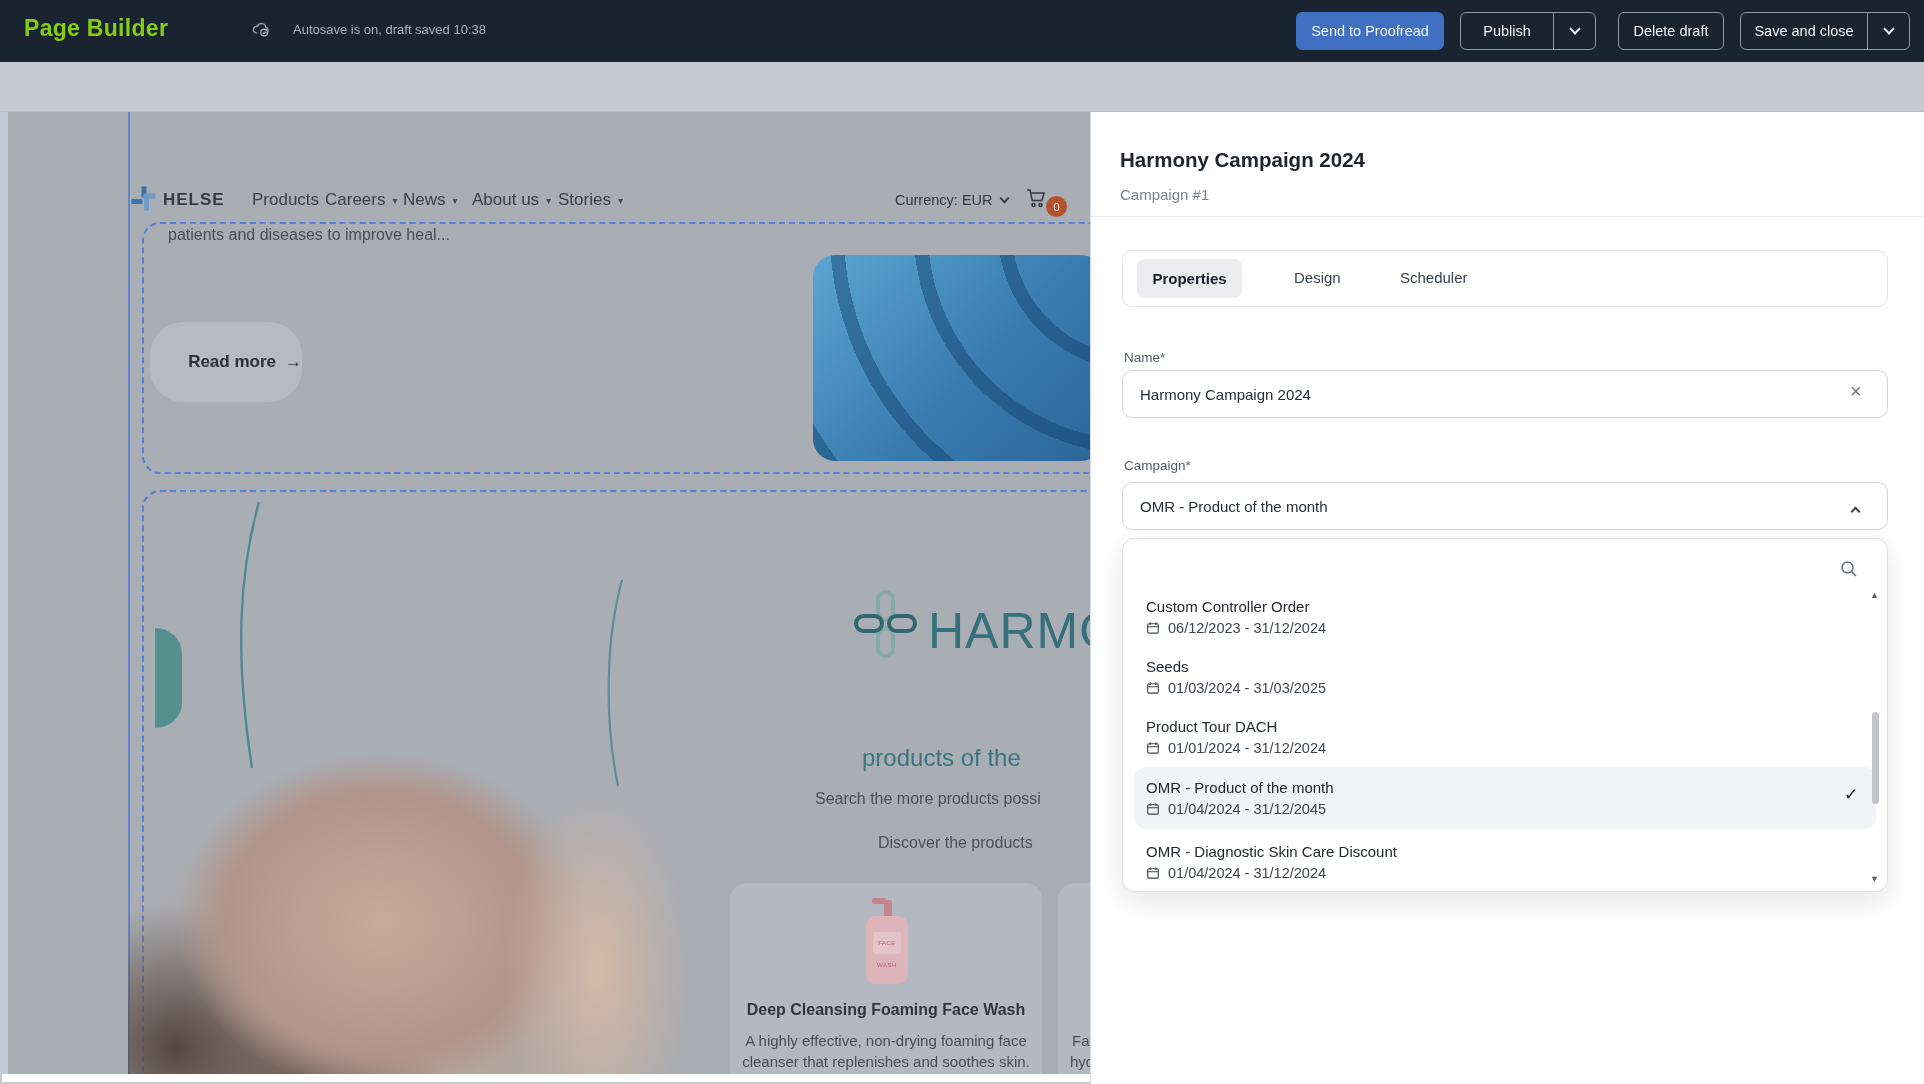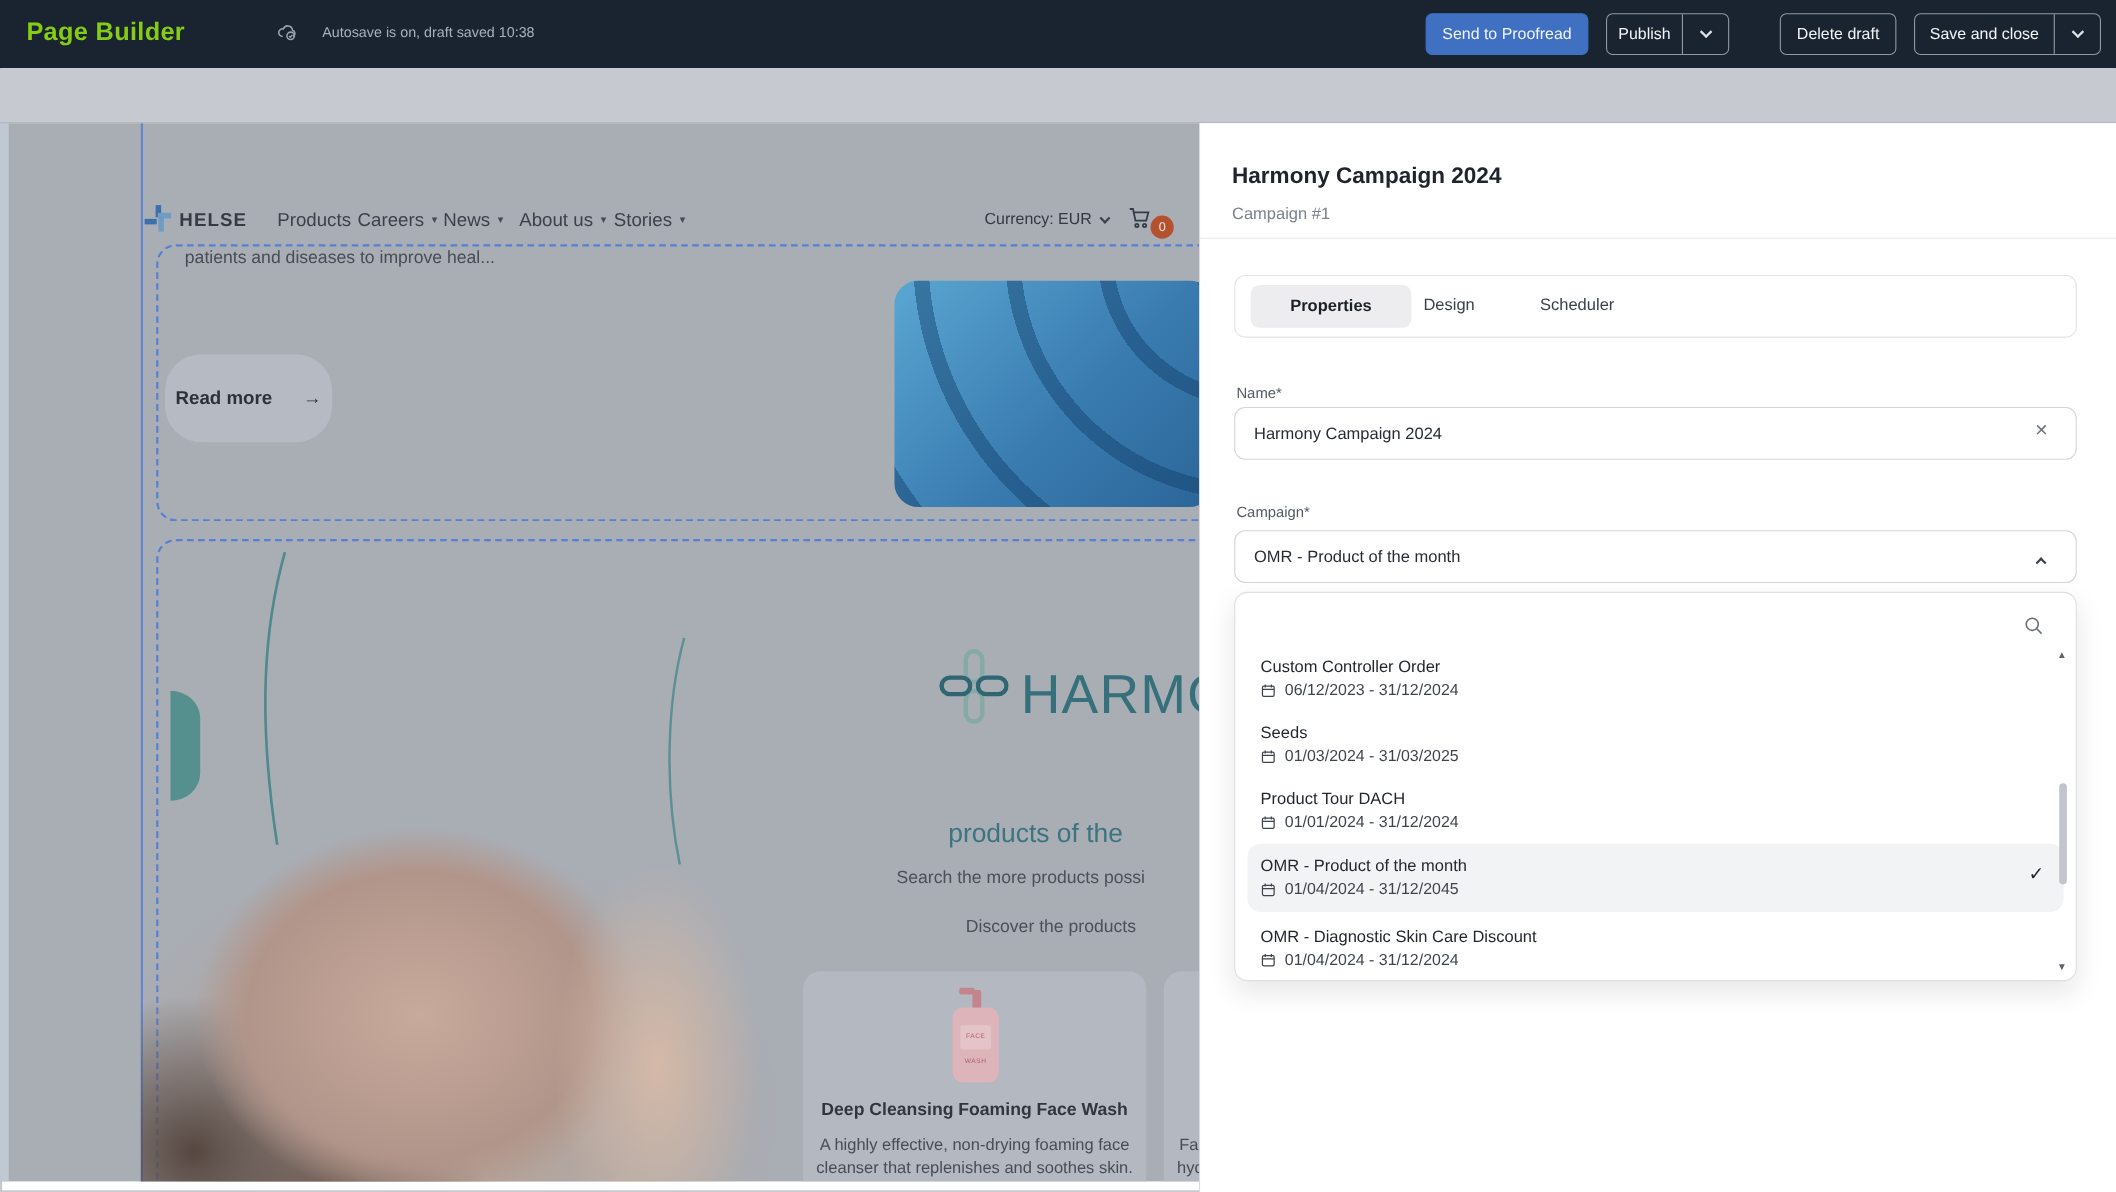--- a/index.html
+++ b/index.html
@@ -31,21 +31,21 @@
   .sitelab{left:775px;top:77px;font-size:16px;color:#2b313c;}
   
   .prev{left:0;top:112px;width:1090px;height:962px;background:#a9adb4;overflow:hidden;}
   .lstrip{left:0;top:0;width:8px;height:962px;background:#c0c8d4;}
   .vline{left:128px;top:0;width:2px;height:962px;background:#5580d5;opacity:.85;}
   .dashed{border:2px dashed #5580d5;border-radius:18px;}
   .navitem{top:78px;font-size:17px;color:#3a414b;gap:7px;cursor:pointer;}
   .navitem b{font-weight:normal;}
   .caret{font-size:10px;color:#444b55;}
   .teal{color:#3b7580;}
-  .pill{left:150px;top:210px;width:152px;height:80px;border-radius:33px;background:#b6bac2;display:flex;align-items:center;justify-content:center;gap:28px;cursor:pointer;}
+  .pill{left:150px;top:210px;width:152px;height:80px;border-radius:33px;background:#b6bac2;display:flex;align-items:center;justify-content:flex-end;gap:9px;cursor:pointer;}
   .pill .t1{font-size:17px;font-weight:bold;color:#2c323c;}
   .pill .t2{font-size:17px;color:#2c323c;}
   .blueimg{left:813px;top:143px;width:290px;height:206px;border-radius:22px;
     background:
       repeating-radial-gradient(circle at 112% -12%, rgba(16,62,106,0) 0 42px, rgba(16,62,106,.45) 42px 56px, rgba(16,62,106,0) 56px 84px),
       linear-gradient(135deg,#5aa6d2 0%,#3a7cb0 55%,#2b6598 100%);}
   .semic{left:155px;top:516px;width:27px;height:100px;background:#55908e;border-radius:0 54px 54px 0 / 0 50px 50px 0;}
   .brand{left:928px;top:488px;width:162px;height:62px;line-height:62px;font-size:50px;color:#35707b;white-space:nowrap;overflow:hidden;letter-spacing:1px;}
   .hline{white-space:nowrap;font-size:24px;}
   .subline{white-space:nowrap;font-size:16px;color:#4a5059;}
@@ -57,21 +57,21 @@
       radial-gradient(ellipse 210px 170px at 30% 106%, #6a564c 0%, rgba(106,86,76,0) 66%),
       radial-gradient(ellipse 430px 330px at 45% 82%, #b8a090 0%, rgba(184,160,144,0) 72%);}
   .card{background:#b4b8c0;}
   .ctext{width:312px;text-align:center;white-space:nowrap;}
   
   .panel{left:1090px;top:112px;width:834px;height:972px;background:#ffffff;border-left:1px solid #d8dbe0;}
   .ptitle{left:1120px;top:148px;font-size:20.5px;font-weight:bold;color:#20252d;}
   .psub{left:1120px;top:186px;font-size:15px;color:#7a818b;}
   .pdiv{left:1091px;top:216px;width:833px;height:1px;background:#e7e9ec;}
   .tabs{left:1122px;top:250px;width:766px;height:57px;border:1px solid #e3e5e9;border-radius:10px;background:#fff;}
-  .tabpill{left:1137px;top:259px;width:146px;height:39px;background:#ededf0;border-radius:8px;display:flex;align-items:center;justify-content:center;font-size:15px;font-weight:600;color:#1b2027;cursor:pointer;}
+  .tabpill{left:1137px;top:259px;width:105px;height:39px;background:#ededf0;border-radius:8px;display:flex;align-items:center;justify-content:center;font-size:15px;font-weight:600;color:#1b2027;cursor:pointer;}
   .tab{top:269px;font-size:15px;color:#3a414b;cursor:pointer;}
   .flabel{font-size:13.5px;color:#545b64;}
   .fbox{width:766px;height:48px;border:1px solid #d2d5da;border-radius:10px;background:#fff;}
   .fval{font-size:15px;color:#272d36;}
   .drop{left:1122px;top:538px;width:766px;height:354px;border:1px solid #dcdfe3;border-radius:12px;background:#fff;box-shadow:0 10px 24px rgba(20,24,31,.10);}
   .search{left:1138px;top:552px;width:734px;height:34px;border:1px solid #d2d5da;border-radius:8px;background:#fff;}
   .search input{width:100%;height:100%;border:0;outline:0;background:transparent;border-radius:8px;padding:0 36px 0 14px;font-size:14.5px;color:#272d36;}
   .search input::placeholder{color:#949aa2;}
   .opt-t{font-size:15px;color:#23282f;white-space:nowrap;}
   .opt-d{font-size:14.5px;color:#3e444d;white-space:nowrap;display:flex;align-items:center;gap:8px;}
@@ -95,21 +95,21 @@
           <path d="M5 13 a3.4 3.4 0 1 1 .6-6.7 a4.3 4.3 0 0 1 8.3 1.2 a2.9 2.9 0 0 1 .4 5.5"></path>
           <circle cx="12.2" cy="12.6" r="3.4"></circle>
           <path d="M10.8 12.7 l1.1 1.1 l1.9-2"></path>
         </svg>
       </span>
       <span>Autosave is on, draft saved 10:38</span>
     </div>
     <div class="abs btn btn-fill" style="left:1296px;width:148px;">
       <span>Send to Proofread</span>
     </div>
-    <div class="abs btn btn-line split" style="left:1460px;width:112px;">
+    <div class="abs btn btn-line split" style="left:1460px;width:136px;">
       <span class="lbl">Publish</span>
       <span class="car">
           <i class="chev"></i>
         </span>
     </div>
     <div class="abs btn btn-line" style="left:1618px;width:106px;">
       <span>Delete draft</span>
     </div>
     <div class="abs btn btn-line split" style="left:1740px;width:170px;">
       <span class="lbl">Save and close</span>

